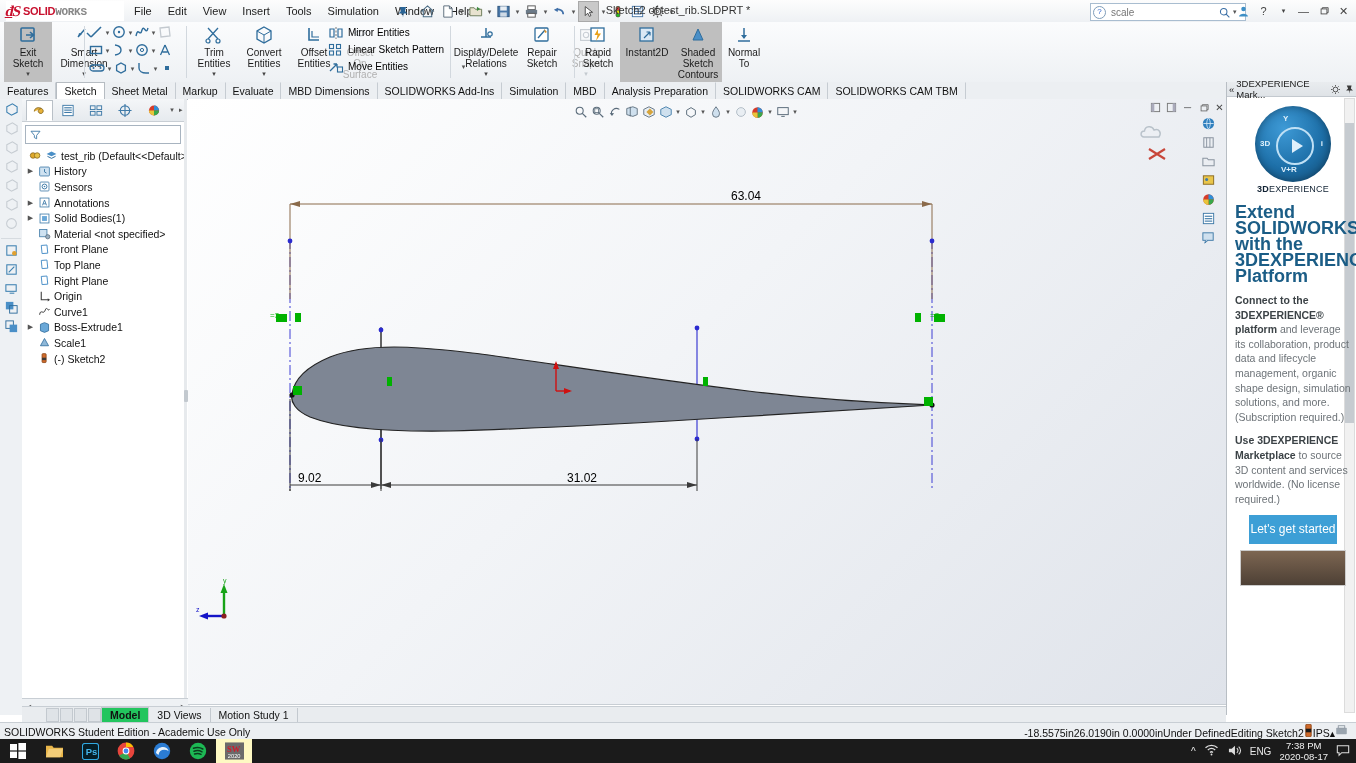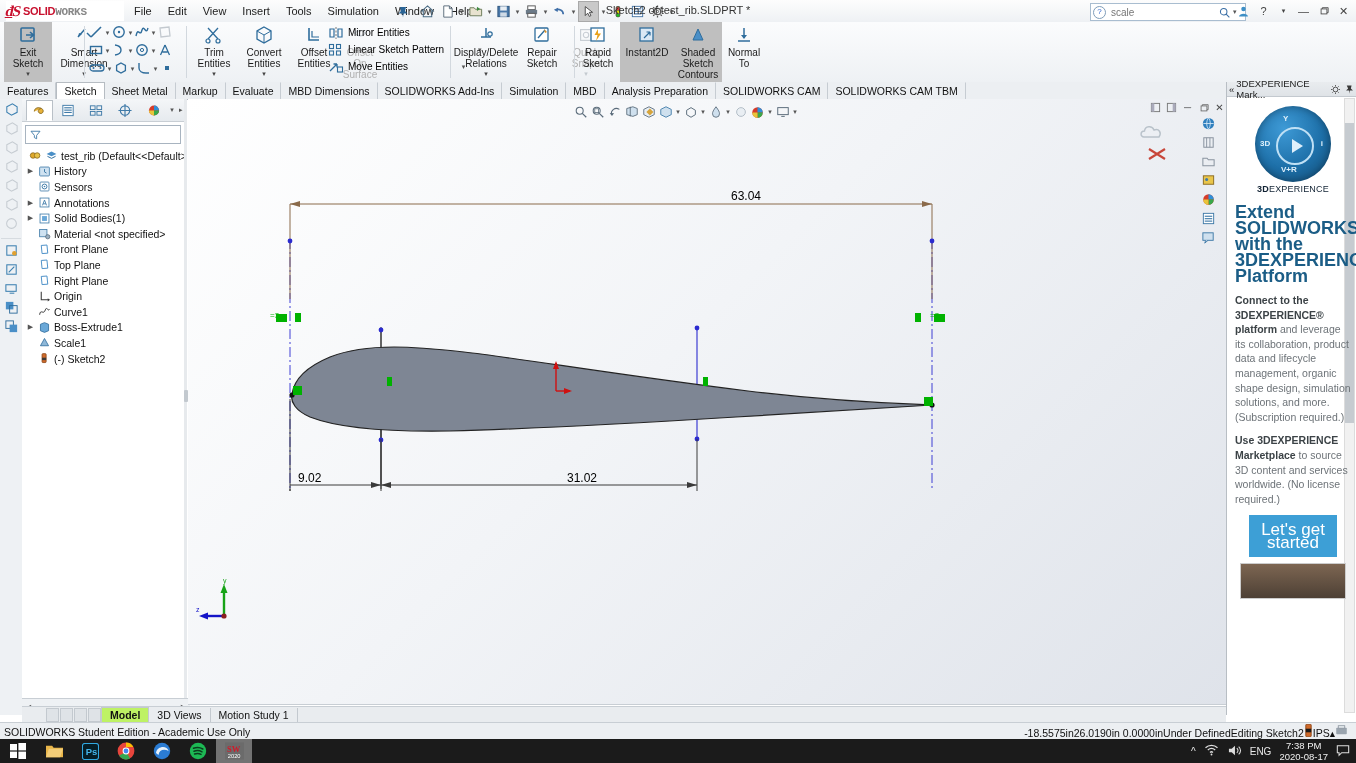--- a/index.html
+++ b/index.html
@@ -117,41 +117,41 @@
     display:flex;align-items:center;justify-content:center;}
   .tplogo .play{width:0;height:0;border-left:11px solid #dff0fb;border-top:7px solid transparent;
     border-bottom:7px solid transparent;margin-left:4px;}
   .tplogo span{position:absolute;color:#dff0fb;font-size:8px;font-weight:bold;}
   .tpbrand{text-align:center;font-size:9px;letter-spacing:.2px;margin:2px 0 10px;color:#123;}
   .tpbrand b{font-weight:bold;}
   .tph{font-size:18px;font-weight:bold;color:#1b5d86;line-height:16px;margin-bottom:9px;}
   .tpp{font-size:10.5px;color:#6d7378;line-height:14.6px;margin-bottom:9px;}
   .tpp b{color:#3c4347;}
   .tpbtn{display:block;width:88px;margin:4px auto 6px;padding:8px 0;background:#3d9fd6;color:#fff;
-    text-align:center;font-size:17px;line-height:13px;border:0;font-family:"Liberation Sans",sans-serif;}
+    text-align:center;font-size:12px;line-height:13px;border:0;font-family:"Liberation Sans",sans-serif;}
   .tpimg{width:104px;height:34px;margin:2px auto 0;
     background:linear-gradient(#7d6652,#4d4035);border:1px solid #ccc;}
 
   
   .doctabs{position:absolute;left:22px;top:706px;width:1204px;height:16px;background:#e9ecef;
     border-top:1px solid #c8ced4;display:flex;align-items:center;}
   .navbtns{display:flex;align-items:center;padding-left:24px;gap:1px;}
   .navbtns i{display:block;width:11px;height:12px;background:#dfe3e7;border:1px solid #c3c9cf;}
   .dtab{height:15px;line-height:15px;padding:0 8px;font-size:10.5px;border-right:1px solid #c3c9cf;color:#111;}
-  .dtab.active{background:#bef264;font-weight:bold;border-top:1px solid #c3c9cf;border-left:1px solid #c3c9cf;}
+  .dtab.active{background:#22c55e;font-weight:bold;border-top:1px solid #c3c9cf;border-left:1px solid #c3c9cf;}
   .statusbar{position:absolute;left:0;top:722px;width:1356px;height:17px;background:#eceff2;
     border-top:1px solid #c8ced4;display:flex;align-items:center;font-size:10.5px;color:#111;}
   .statusbar .sleft{padding-left:4px;}
   .statusbar .sright{margin-left:auto;display:flex;align-items:flex-end;gap:0;padding-right:8px;}
 
   
   .taskbar{position:absolute;left:0;top:739px;width:1356px;height:24px;background:#1b1b1b;
     display:flex;align-items:center;}
   .tbicon{width:36px;height:24px;display:flex;align-items:center;justify-content:center;}
-  .tbicon.act{background:#737373;}
+  .tbicon.act{background:#fef9c3;}
   .tray{margin-left:auto;display:flex;align-items:center;gap:8px;padding-right:6px;color:#e8e8e8;font-size:10px;}
   .clock{text-align:center;font-size:9.5px;line-height:11px;color:#f0f0f0;}
 </style>
 </head>
 <body>
 
 <div class="app">
 
   <div class="titlebar">
     <div class="logo">

